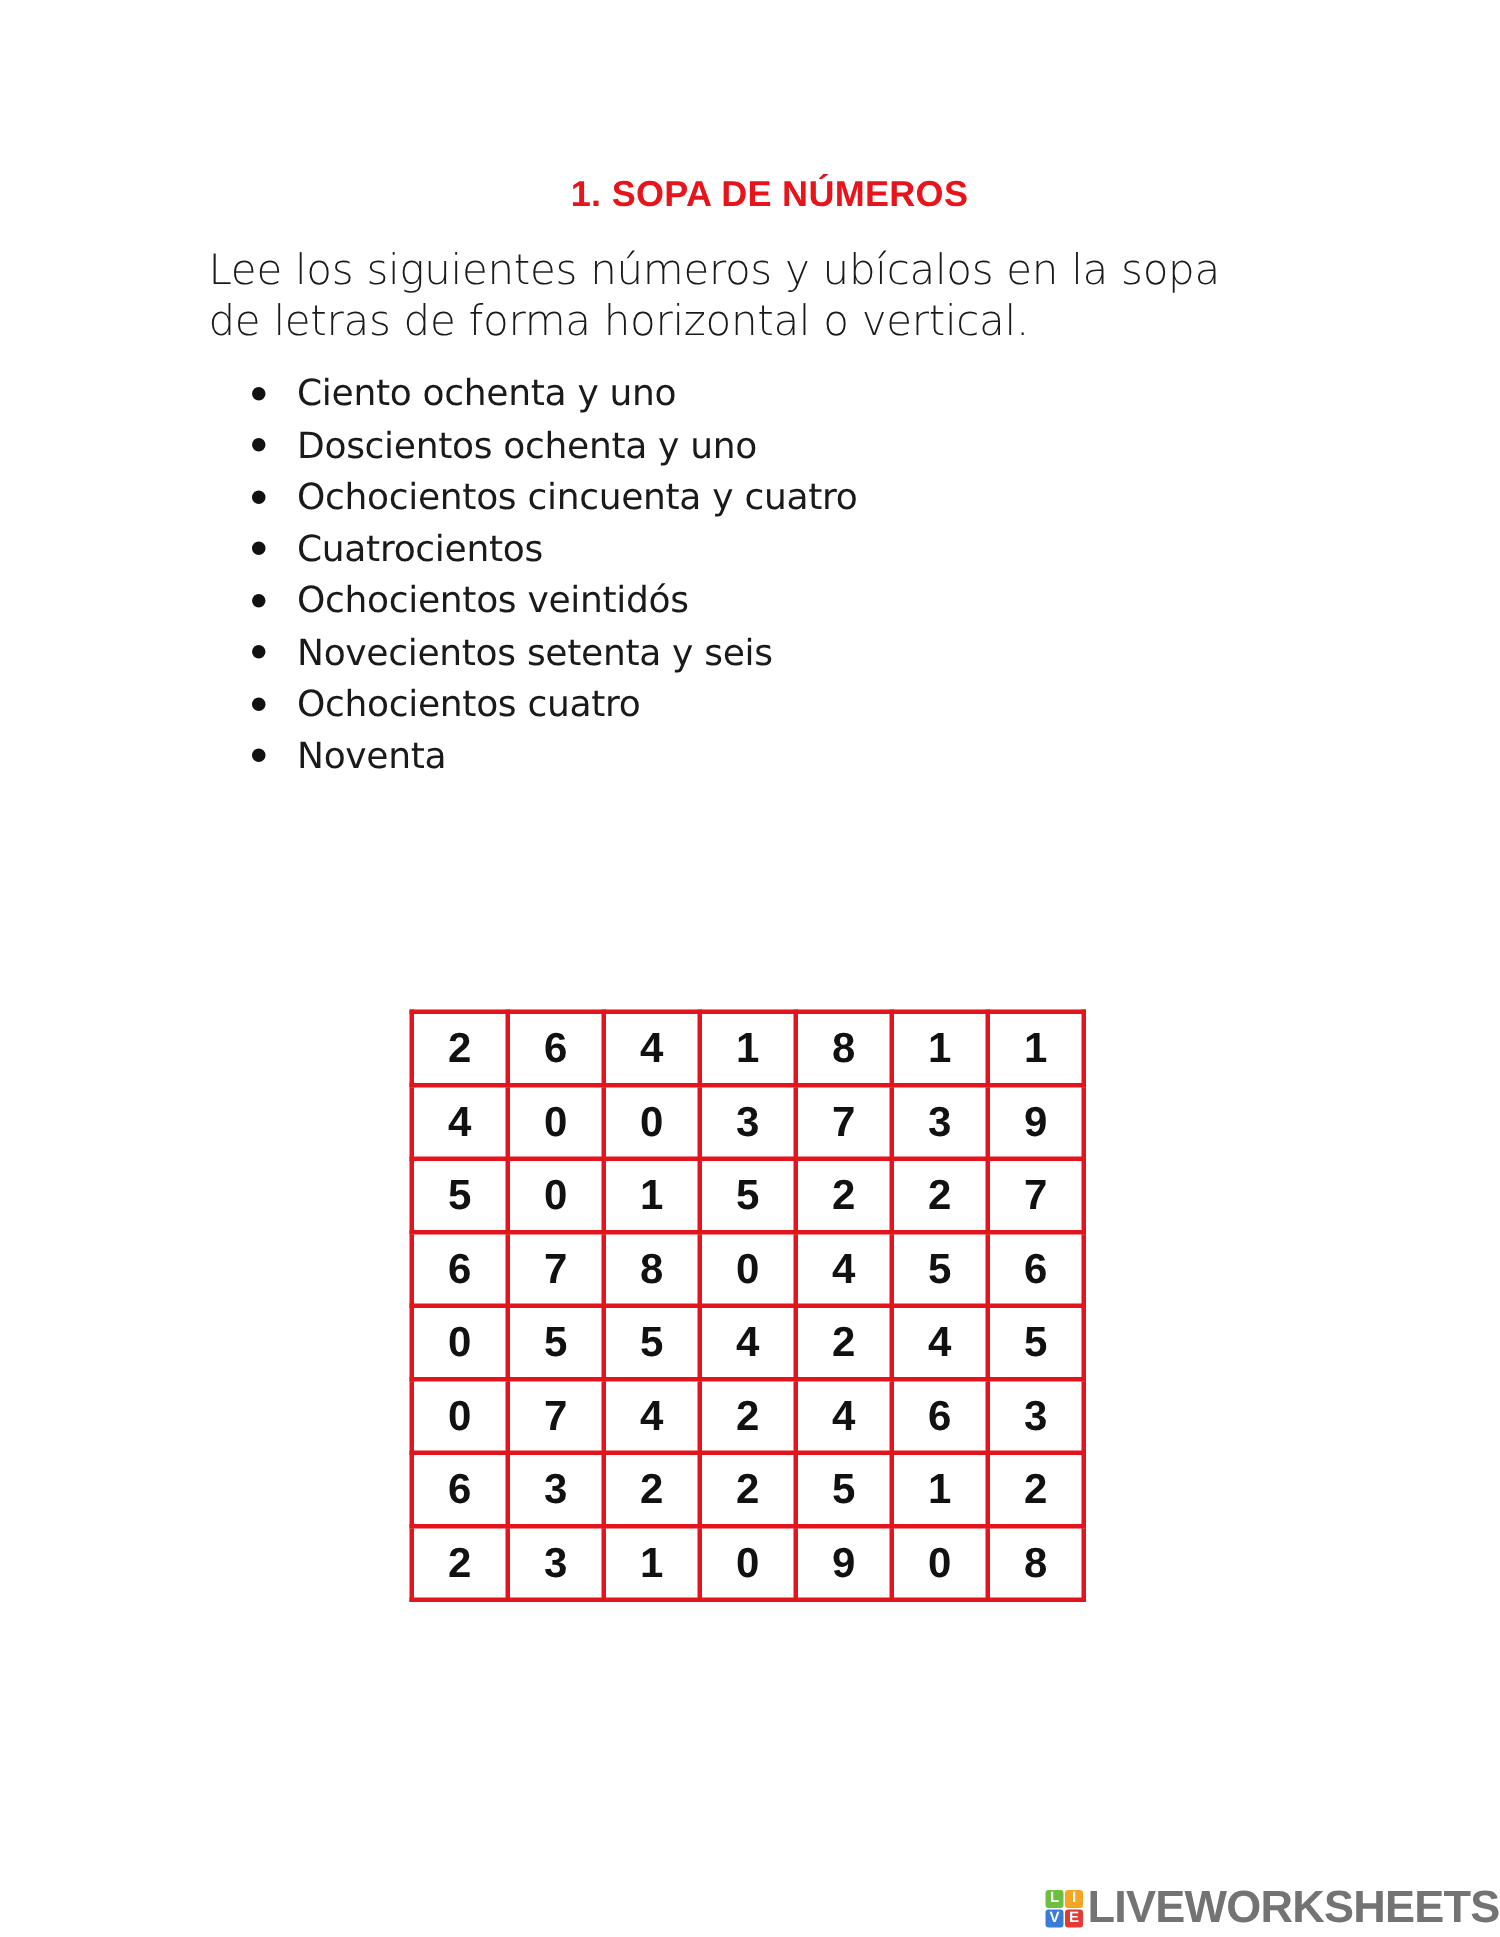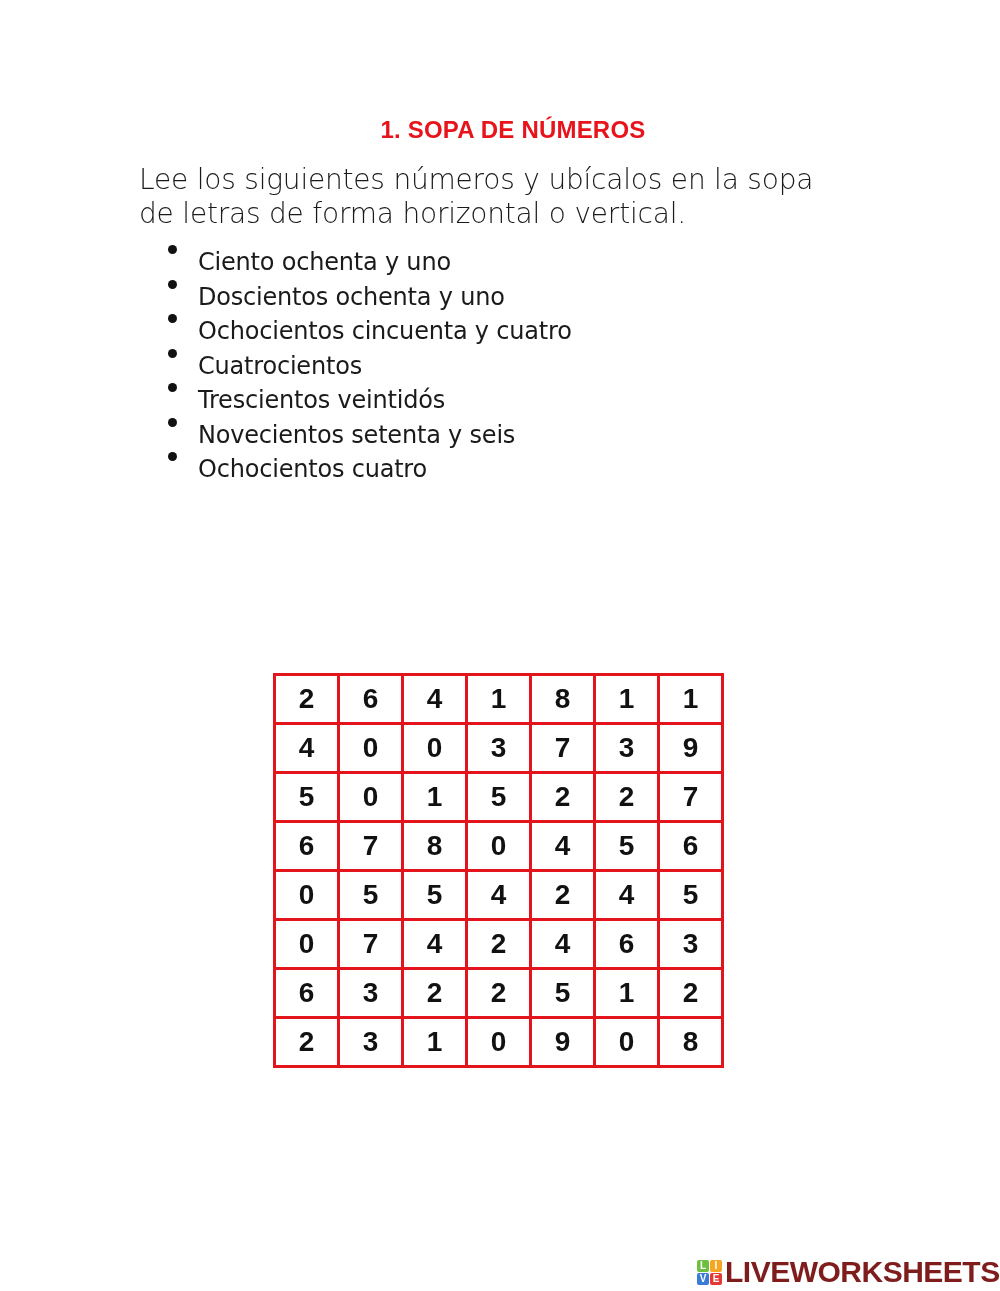--- a/index.html
+++ b/index.html
@@ -1,27 +1,27 @@
 <!DOCTYPE html>
 <html><head>
 <meta charset="utf-8">
 <style>
   html, body { margin: 0; padding: 0; background: #ffffff; }
   body { width: 1000px; height: 1291px; position: relative; overflow: hidden; font-family: "DejaVu Sans", sans-serif; color: #1a1a1a; }
   .title { position: absolute; left: 0; width: 1026px; top: 116px; text-align: center; color: #e8141c; font-family: "Liberation Sans", sans-serif; font-weight: bold; font-size: 24px; letter-spacing: 0.2px; }
   .intro { position: absolute; left: 139px; top: 163px; width: 700px; font-size: 28px; line-height: 34px; font-weight: 300; letter-spacing: -0.2px; }
   .list { position: absolute; left: 168px; top: 245px; margin: 0; padding: 0; list-style: none; }
-  .list li { height: 34.5px; font-size: 24px; line-height: 34px; display: flex; align-items: flex-start; letter-spacing: -0.2px; }
+  .list li { height: 34.5px; font-size: 24px; line-height: 34px; display: flex; align-items: center; letter-spacing: -0.2px; }
   .bullet { width: 9px; height: 9px; border-radius: 50%; background: #111; margin-right: 21px; flex: none; }
   .grid { position: absolute; left: 273px; top: 673px; border-collapse: collapse; border: 3px solid #e3141b; }
   .grid td { width: 61px; height: 46px; border: 3px solid #e3141b; text-align: center; vertical-align: middle; font-family: "Liberation Sans", sans-serif; font-weight: bold; font-size: 28px; color: #111; padding: 0; }
   .logo { position: absolute; left: 697px; top: 1255px; display: flex; align-items: center; }
   .logo-icon { display: grid; grid-template-columns: 12px 12px; grid-template-rows: 12px 12px; gap: 1px; margin-right: 3px; }
   .logo-icon span { font-family: "Liberation Sans", sans-serif; font-weight: bold; font-size: 10px; color: #fff; display: flex; align-items: center; justify-content: center; border-radius: 2px; }
-  .logo-text { font-family: "Liberation Sans", sans-serif; font-weight: bold; font-size: 30px; color: #7f1d1d; letter-spacing: -0.5px; }
+  .logo-text { font-family: "Liberation Sans", sans-serif; font-weight: bold; font-size: 30px; color: #737373; letter-spacing: -0.5px; }
 </style>
 </head>
 <body>
 
 <div class="title">1. SOPA DE NÚMEROS</div>
 
 <div class="intro">Lee los siguientes números y ubícalos en la sopa de letras de forma horizontal o vertical.</div>
 
 <ul class="list">
   <li>
@@ -35,29 +35,33 @@
   <li>
       <span class="bullet"></span>
       <span>Ochocientos cincuenta y cuatro</span>
     </li>
   <li>
       <span class="bullet"></span>
       <span>Cuatrocientos</span>
     </li>
   <li>
       <span class="bullet"></span>
-      <span>Trescientos veintidós</span>
+      <span>Ochocientos veintidós</span>
     </li>
   <li>
       <span class="bullet"></span>
       <span>Novecientos setenta y seis</span>
     </li>
   <li>
       <span class="bullet"></span>
       <span>Ochocientos cuatro</span>
+    </li>
+  <li>
+      <span class="bullet"></span>
+      <span>Noventa</span>
     </li>
 </ul>
 
 <table class="grid">
   <tbody id="grid-body">
       <tr>
         <td>2</td>
         <td>6</td>
         <td>4</td>
         <td>1</td>

